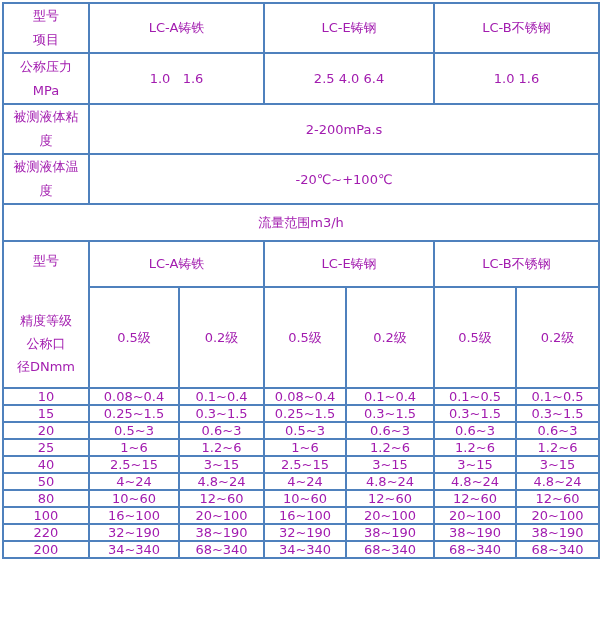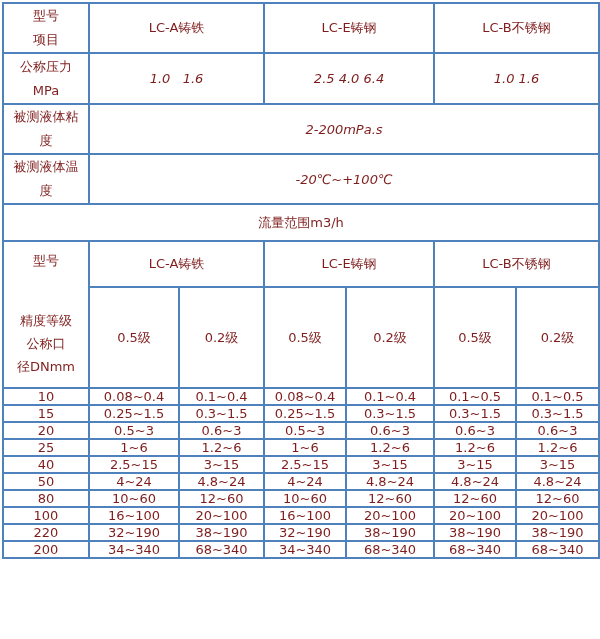--- a/index.html
+++ b/index.html
@@ -8,34 +8,34 @@
     background: #ffffff;
   }
   body {
     padding: 2px;
     font-family: "DejaVu Sans", sans-serif;
   }
   table.spec {
     border-collapse: collapse;
     table-layout: fixed;
     width: 596px;
-    color: #7f1d1d;
+    color: #a21caf;
     background: #ffffff;
     border-radius: 25px;
   }
   table.spec td {
     border: 2px solid #4f81bd;
     text-align: center;
     vertical-align: middle;
     font-size: 13px;
     padding: 0;
     overflow: hidden;
   }
   td.lbl { font-size: 14px; line-height: 24px; }
-  td.val { font-size: 13px; white-space: pre; font-style: italic; }
+  td.val { font-size: 13px; white-space: pre; }
   tr.r1 { height: 50px; }
   tr.r2 { height: 51px; padding-left: 17px; }
   tr.r3 { height: 48px; }
   tr.r4 { height: 49px; }
   tr.r5 { height: 37px; }
   tr.r6 { height: 46px; }
   tr.r7 { height: 101px; }
   tr.data-row { height: 15px; }
   td.flow-corner {
     vertical-align: top;

